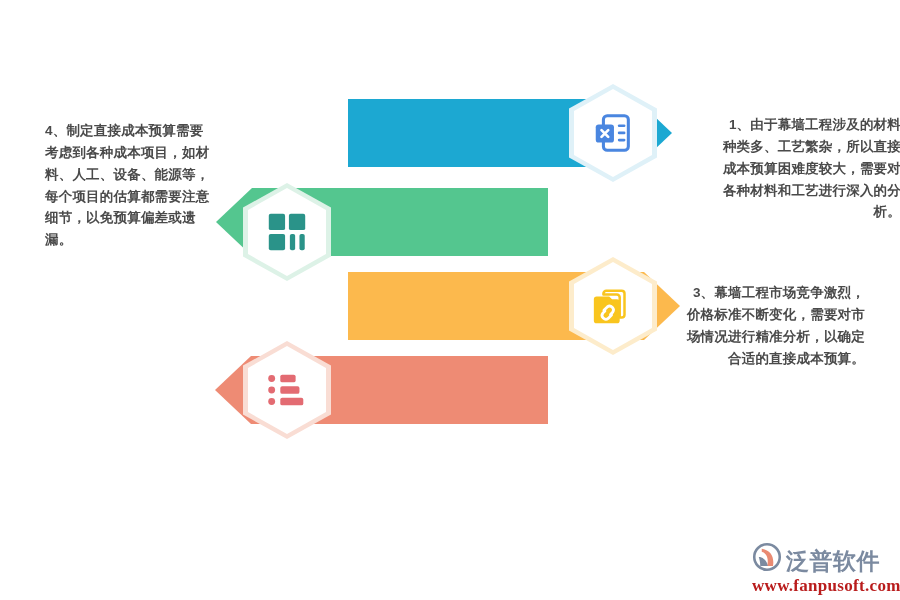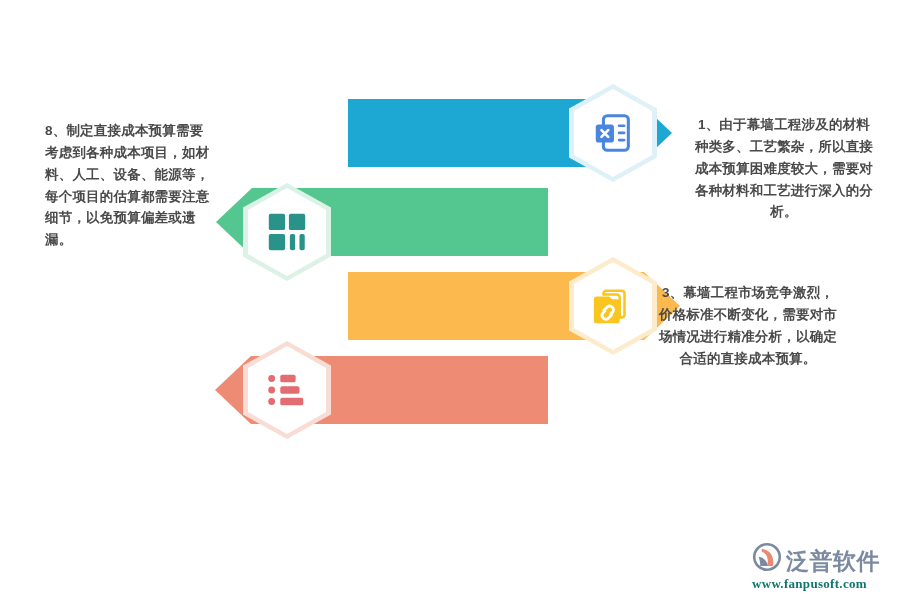--- a/index.html
+++ b/index.html
@@ -20,21 +20,21 @@
   .txt {
     position: absolute;
     color: #4a4a4a;
     font-size: 13.5px;
     line-height: 1.62;
     letter-spacing: 0.2px;
     font-weight: 600;
     white-space: pre-line;
   }
   .txt-left  { text-align: left; }
-  .txt-right { text-align: center; }
+  .txt-right { text-align: right; margin-left: 26px; }
 
   #txt-1 { left: 693px; top: 114px; width: 182px; }
   #txt-2 { left: 45px;  top: 120px; width: 172px; }
   #txt-3 { left: 657px; top: 282px; width: 182px; }
   #txt-4 { left: 45px;  top: 368px; width: 172px; }
 
   
   .row {
     position: absolute;
     height: 68px;
@@ -131,23 +131,23 @@
   #logo-text {
     font-size: 23px;
     font-weight: 700;
     color: #7b8aa0;
     letter-spacing: 0.5px;
     line-height: 1;
     margin-top: 10px;
   }
   #logo-url {
     margin-top: 3px;
-    font-size: 13px;
+    font-size: 17px;
     font-weight: 700;
-    color: #0f766e;
+    color: #b91c1c;
     letter-spacing: 0.3px;
     font-family: "Liberation Serif", "DejaVu Serif", serif;
   }
 </style>
 </head>
 <body>
 
 <div id="canvas">
 
   <div class="row" id="row-1">
@@ -182,21 +182,21 @@
       <svg class="hex-icon" viewBox="0 0 48 48">
         <rect x="5" y="5" width="17" height="17" rx="2" fill="#2a9389"></rect>
         <rect x="26" y="5" width="17" height="17" rx="2" fill="#2a9389"></rect>
         <rect x="5" y="26" width="17" height="17" rx="2" fill="#2a9389"></rect>
         <rect x="27" y="26" width="5.5" height="17" rx="2" fill="#2a9389"></rect>
         <rect x="37" y="26" width="5.5" height="17" rx="2" fill="#2a9389"></rect>
       </svg>
     </div>
   </div>
 
-  <div class="txt txt-left" id="txt-2">8、制定直接成本预算需要考虑到各种成本项目，如材料、人工、设备、能源等，每个项目的估算都需要注意细节，以免预算偏差或遗漏。</div>
+  <div class="txt txt-left" id="txt-2">4、制定直接成本预算需要考虑到各种成本项目，如材料、人工、设备、能源等，每个项目的估算都需要注意细节，以免预算偏差或遗漏。</div>
 
   <div class="row" id="row-3">
     <div class="bar bar-r" style="background:#FCB94D;"></div>
     <div class="head-r" style="border-left-color:#FCB94D;"></div>
   </div>
 
   <div class="hex-wrap" id="hex-3">
     <div class="hex hex-outer" style="background:#fdeccb;"></div>
     <div class="hex-inner">
       <svg class="hex-icon" viewBox="0 0 48 48">

